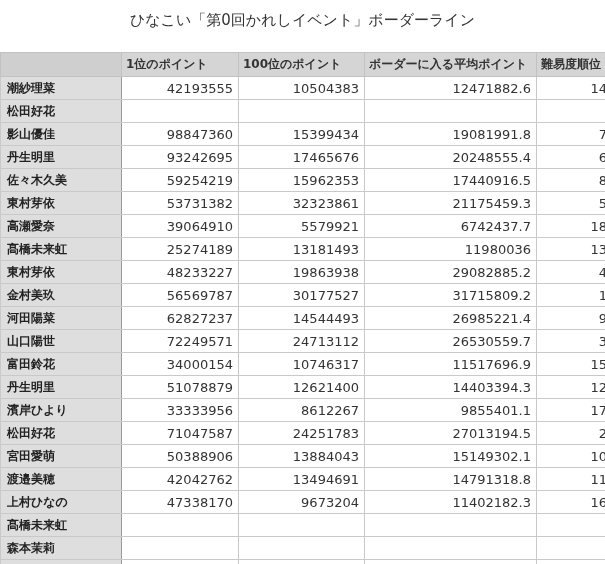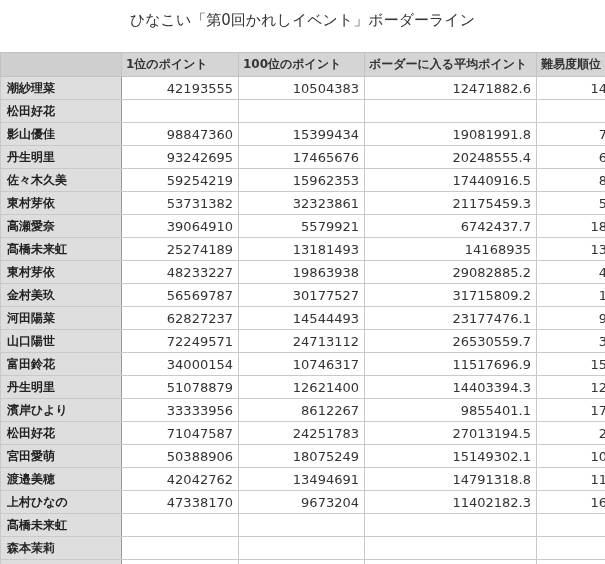--- a/index.html
+++ b/index.html
@@ -81,42 +81,42 @@
         <td class="name">高瀬愛奈</td>
         <td>39064910</td>
         <td>5579921</td>
         <td>6742437.7</td>
         <td>18</td>
       </tr>
       <tr>
         <td class="name">髙橋未来虹</td>
         <td>25274189</td>
         <td>13181493</td>
-        <td>14168935</td>
+        <td>11980036</td>
         <td>13</td>
       </tr>
       <tr>
         <td class="name">東村芽依</td>
         <td>48233227</td>
         <td>19863938</td>
         <td>29082885.2</td>
         <td>4</td>
       </tr>
       <tr>
         <td class="name">金村美玖</td>
         <td>56569787</td>
         <td>30177527</td>
         <td>31715809.2</td>
         <td>1</td>
       </tr>
       <tr>
         <td class="name">河田陽菜</td>
         <td>62827237</td>
         <td>14544493</td>
-        <td>23177476.1</td>
+        <td>26985221.4</td>
         <td>9</td>
       </tr>
       <tr>
         <td class="name">山口陽世</td>
         <td>72249571</td>
         <td>24713112</td>
         <td>26530559.7</td>
         <td>3</td>
       </tr>
       <tr>
@@ -143,21 +143,21 @@
       <tr>
         <td class="name">松田好花</td>
         <td>71047587</td>
         <td>24251783</td>
         <td>27013194.5</td>
         <td>2</td>
       </tr>
       <tr>
         <td class="name">宮田愛萌</td>
         <td>50388906</td>
-        <td>18075249</td>
+        <td>13884043</td>
         <td>15149302.1</td>
         <td>10</td>
       </tr>
       <tr>
         <td class="name">渡邉美穂</td>
         <td>42042762</td>
         <td>13494691</td>
         <td>14791318.8</td>
         <td>11</td>
       </tr>

